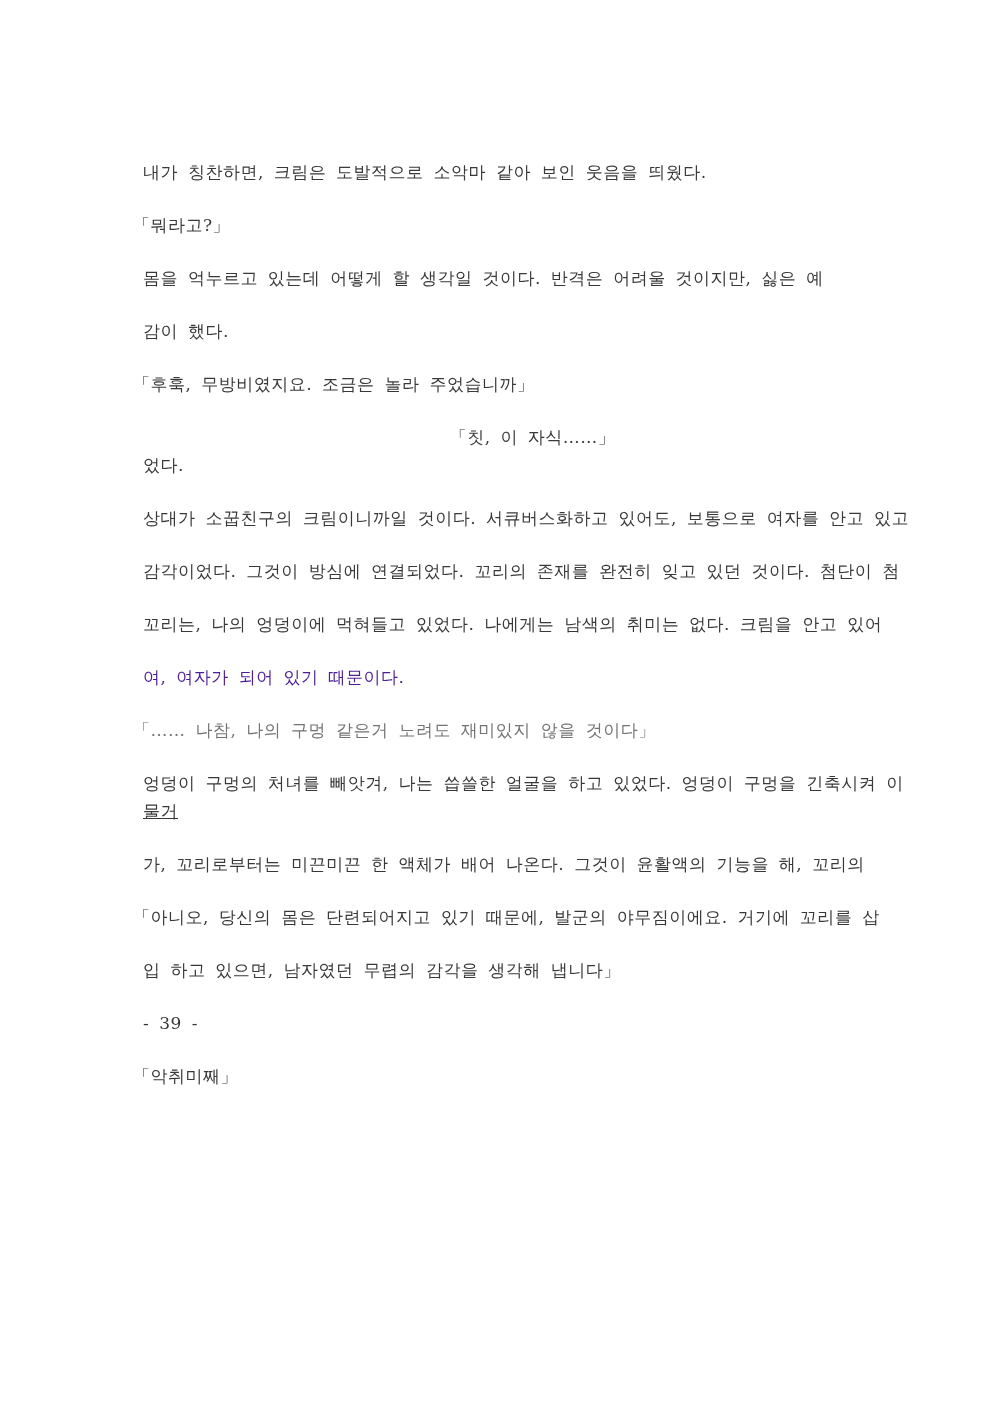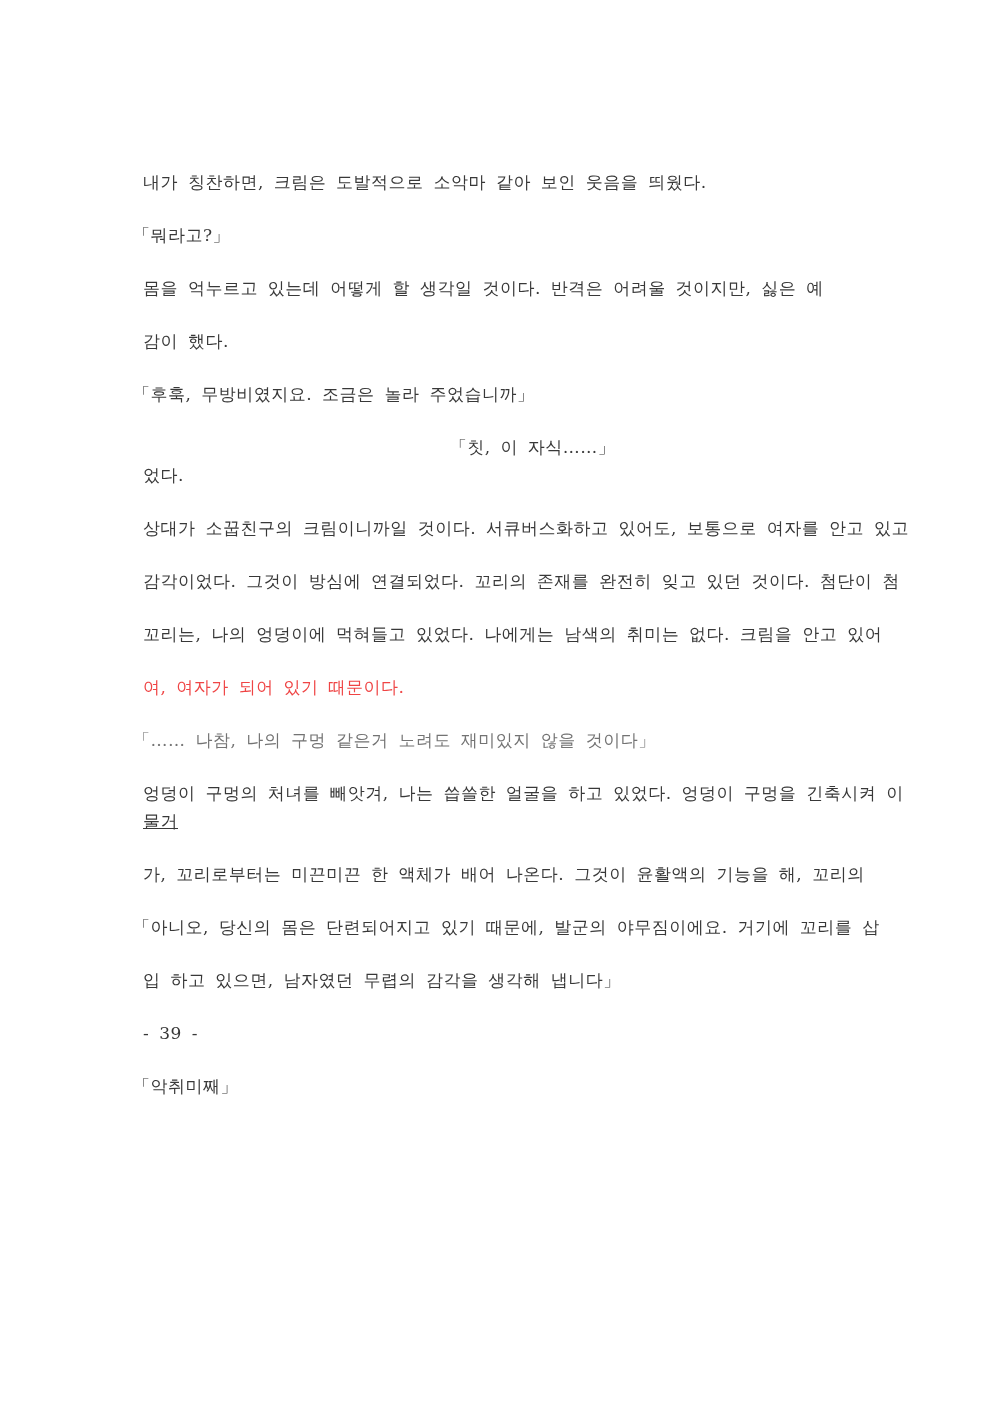--- a/index.html
+++ b/index.html
@@ -18,21 +18,21 @@
     position: absolute;
     left: 0;
     top: 0;
     width: 992px;
     height: 1403px;
     background: #ffffff;
   }
   .text-block {
     position: absolute;
     left: 133px;
-    top: 168px;
+    top: 158px;
     right: 60px;
   }
   .line {
     font-size: 17px;
     line-height: 28px;
     letter-spacing: 0.5px;
     word-spacing: 4px;
     color: #383838;
     white-space: nowrap;
     margin-top: 25px;
@@ -49,21 +49,21 @@
       <div class="line indent" style="color: rgb(56, 56, 56);">내가 칭찬하면, 크림은 도발적으로 소악마 같아 보인 웃음을 띄웠다.</div>
       <div class="line" style="color: rgb(56, 56, 56);">「뭐라고?」</div>
       <div class="line indent" style="color: rgb(56, 56, 56);">몸을 억누르고 있는데 어떻게 할 생각일 것이다. 반격은 어려울 것이지만, 싫은 예</div>
       <div class="line indent" style="color: rgb(56, 56, 56);">감이 했다.</div>
       <div class="line" style="color: rgb(56, 56, 56);">「후훅, 무방비였지요. 조금은 놀라 주었습니까」</div>
       <div class="line" style="color: rgb(56, 56, 56); text-align: center;">「칫, 이 자식……」</div>
       <div class="line cont indent" style="color: rgb(56, 56, 56);">었다.</div>
       <div class="line indent" style="color: rgb(56, 56, 56);">상대가 소꿉친구의 크림이니까일 것이다. 서큐버스화하고 있어도, 보통으로 여자를 안고 있고</div>
       <div class="line indent" style="color: rgb(56, 56, 56);">감각이었다. 그것이 방심에 연결되었다. 꼬리의 존재를 완전히 잊고 있던 것이다. 첨단이 첨</div>
       <div class="line indent" style="color: rgb(56, 56, 56);">꼬리는, 나의 엉덩이에 먹혀들고 있었다. 나에게는 남색의 취미는 없다. 크림을 안고 있어</div>
-      <div class="line indent" style="color: #ef4444;">여, 여자가 되어 있기 때문이다.</div>
+      <div class="line indent" style="color: #4c1d95;">여, 여자가 되어 있기 때문이다.</div>
       <div class="line" style="color: #737373;">「…… 나참, 나의 구멍 같은거 노려도 재미있지 않을 것이다」</div>
       <div class="line indent" style="color: rgb(56, 56, 56);">엉덩이 구멍의 처녀를 빼앗겨, 나는 씁쓸한 얼굴을 하고 있었다. 엉덩이 구멍을 긴축시켜 이</div>
       <div class="line cont indent" style="color: rgb(56, 56, 56); text-decoration: underline;">물거</div>
       <div class="line indent" style="color: rgb(56, 56, 56);">가, 꼬리로부터는 미끈미끈 한 액체가 배어 나온다. 그것이 윤활액의 기능을 해, 꼬리의</div>
       <div class="line" style="color: rgb(56, 56, 56);">「아니오, 당신의 몸은 단련되어지고 있기 때문에, 발군의 야무짐이에요. 거기에 꼬리를 삽</div>
       <div class="line indent" style="color: rgb(56, 56, 56);">입 하고 있으면, 남자였던 무렵의 감각을 생각해 냅니다」</div>
       <div class="line indent" style="color: rgb(56, 56, 56);">- 39 -</div>
       <div class="line" style="color: rgb(56, 56, 56);">「악취미째」</div>
     </div>
 </div>

